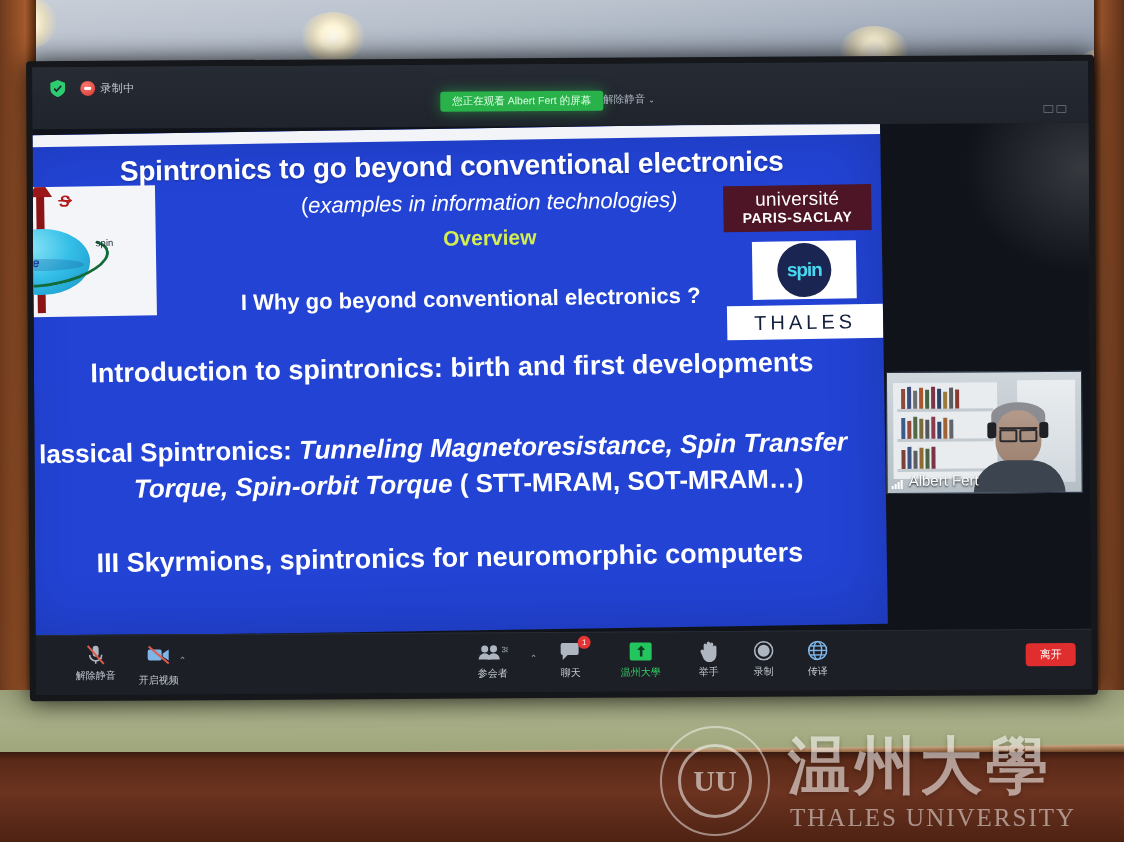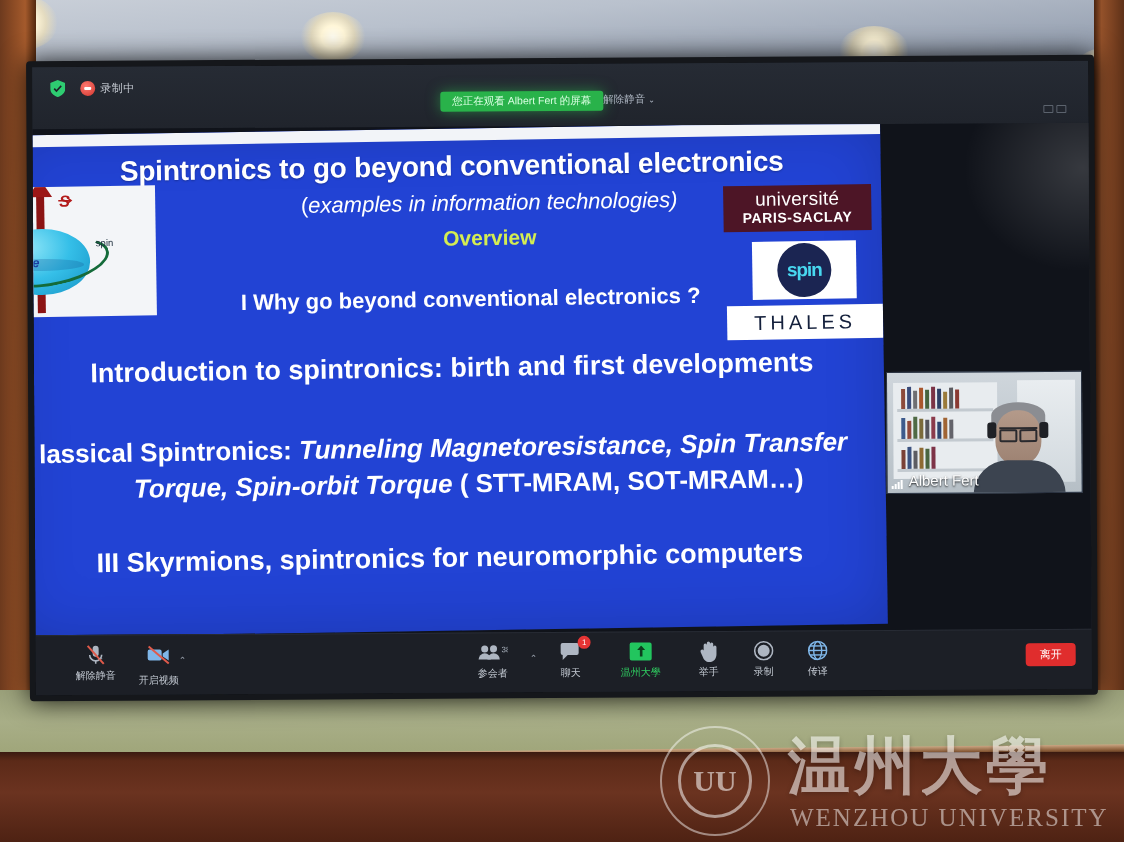--- a/index.html
+++ b/index.html
@@ -588,16 +588,16 @@
 
       <div class="glare"></div>
     </div>
   </div>
 
   <div class="watermark">
     <div class="wm-seal">
       <div class="wm-seal-inner">UU</div>
     </div>
     <div class="wm-cn">温州大學</div>
-    <div class="wm-en">WENZHOU UNIVERSITY</div>
+    <div class="wm-en">THALES UNIVERSITY</div>
   </div>
 
 </div>
 
 </body></html>

